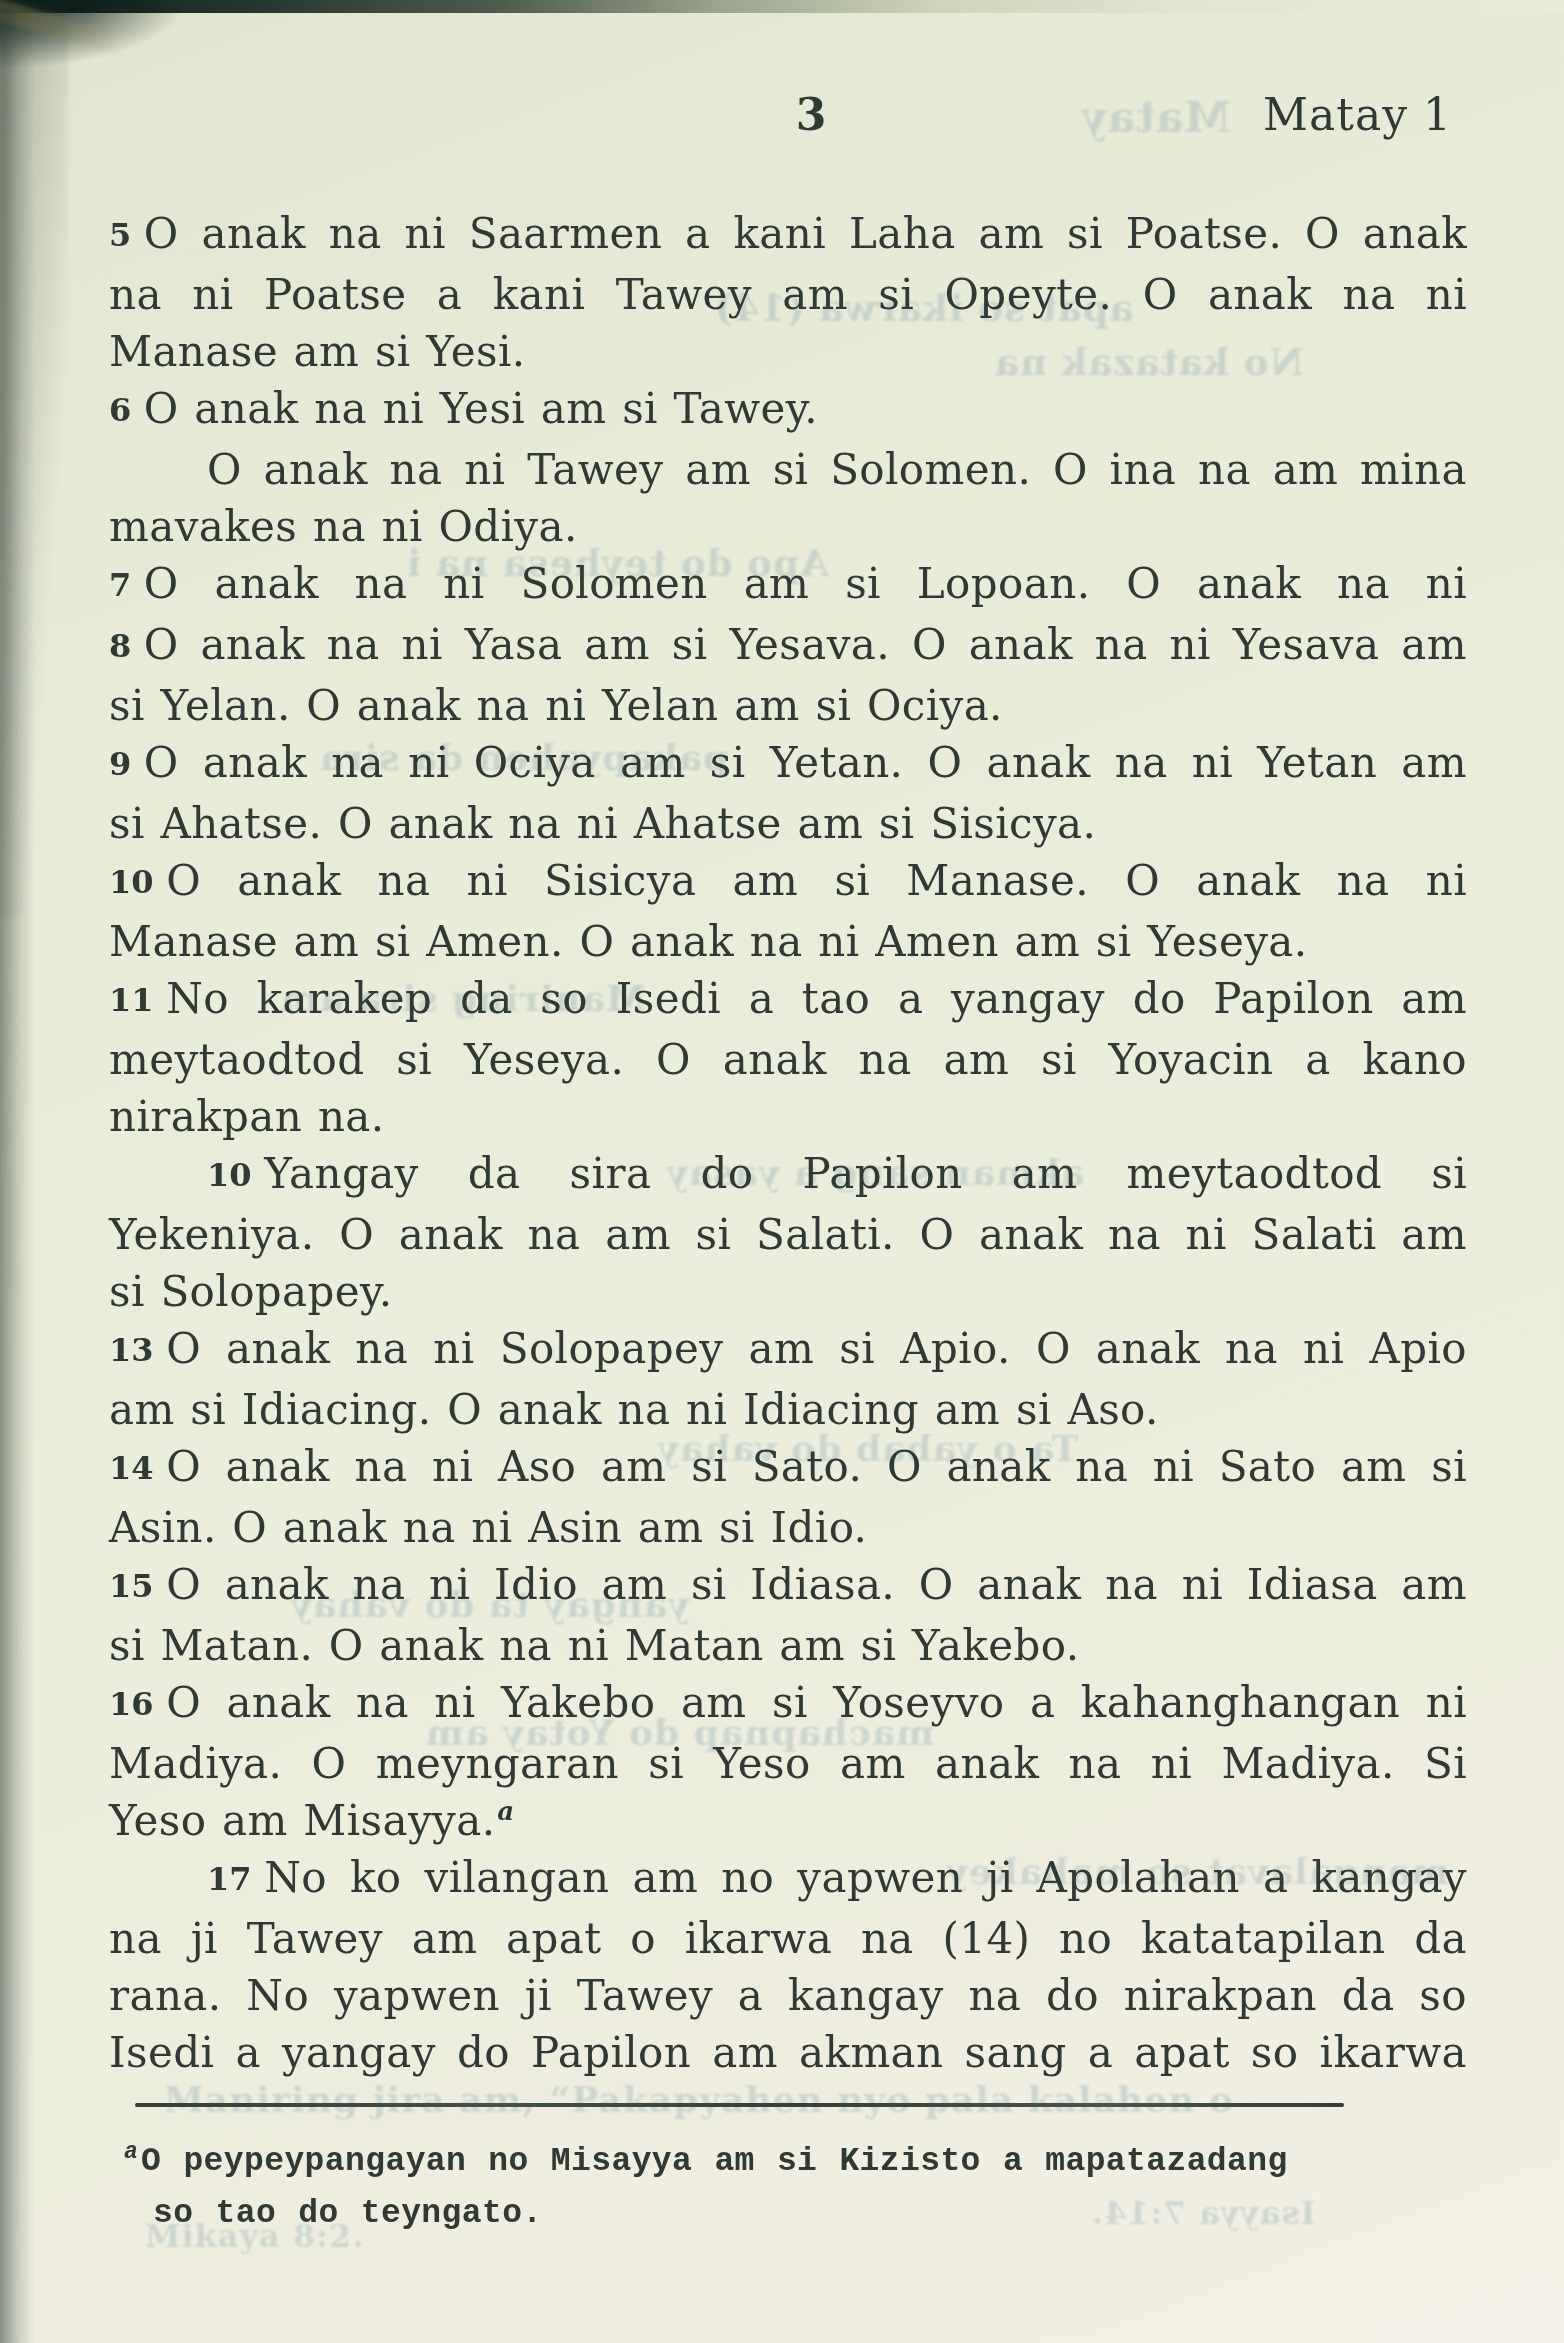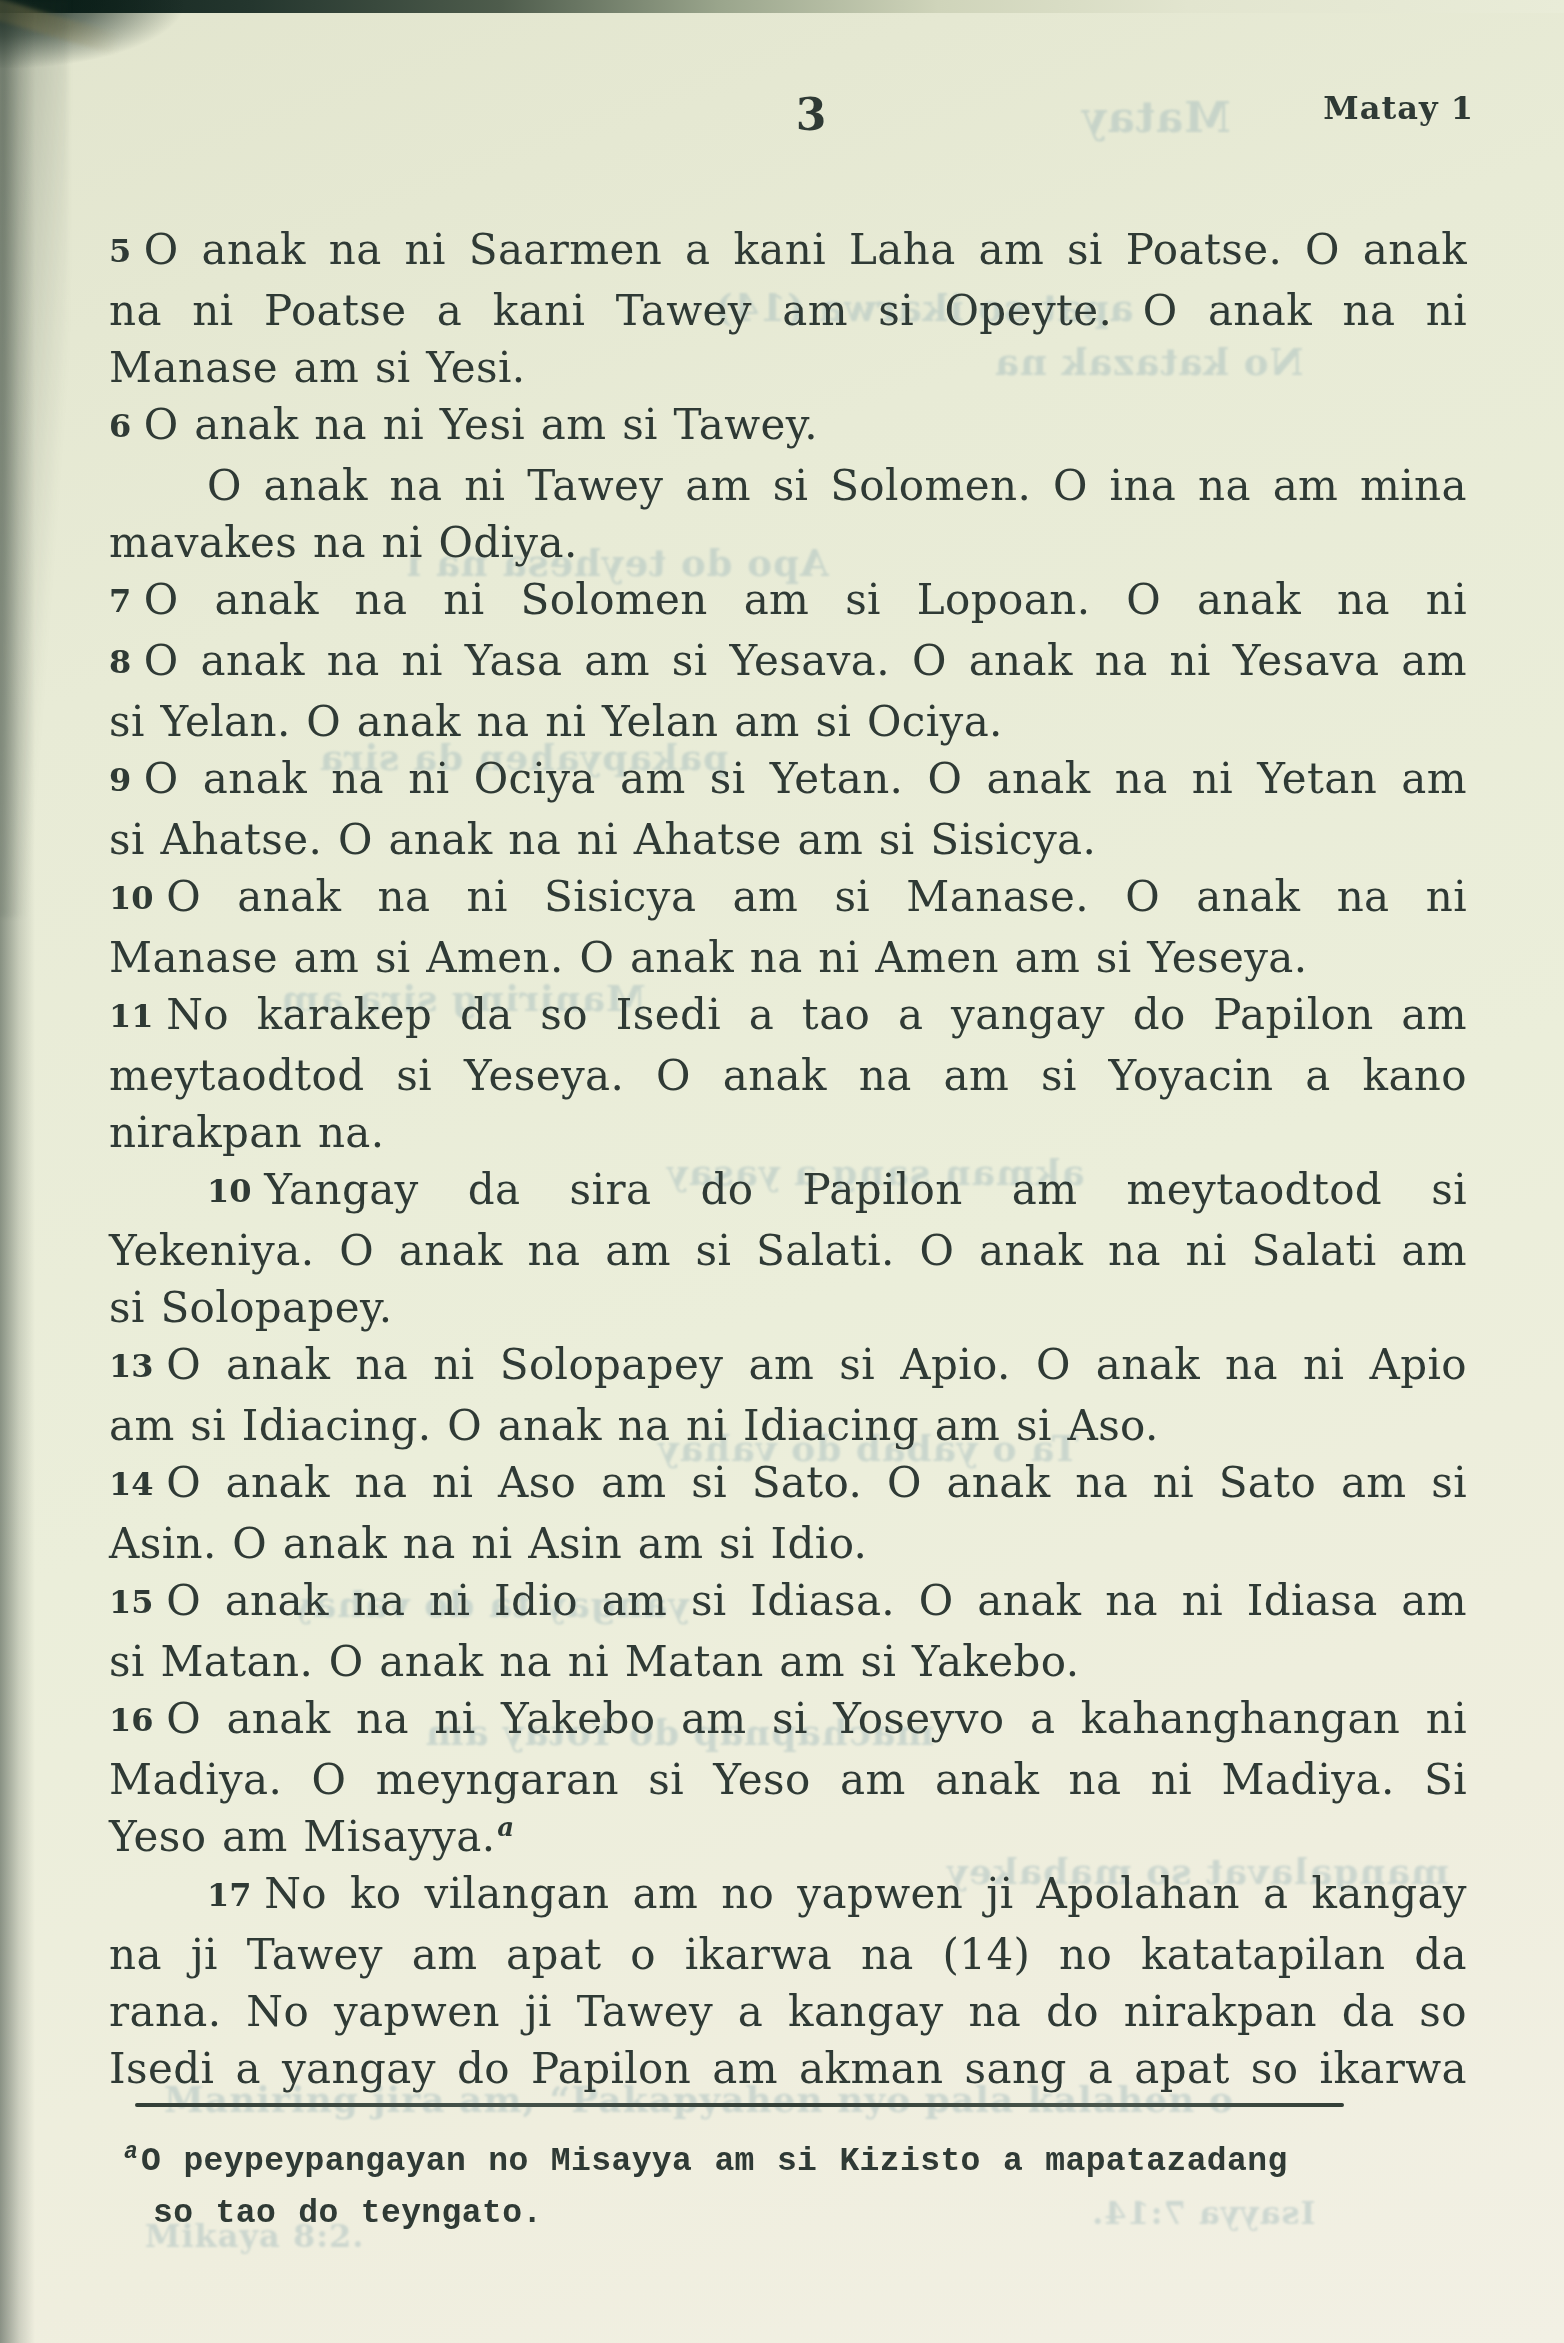--- a/index.html
+++ b/index.html
@@ -26,25 +26,25 @@
 
   
   .ghost-layer{position:absolute;inset:0;pointer-events:none;}
   .ghost{position:absolute;color:#9db7ba;opacity:.42;filter:blur(1.3px);
     font-size:36px;letter-spacing:1px;white-space:nowrap;font-weight:bold;}
   .ghost.mir{transform:scaleX(-1);}
 
   
   .pagenum{position:absolute;top:89px;left:763px;width:97px;text-align:center;
     font-size:44px;font-weight:bold;letter-spacing:1px;}
-  .running-head{position:absolute;top:89px;right:90px;font-size:32px;font-weight:bold;letter-spacing:1px;}
+  .running-head{position:absolute;top:89px;right:112px;font-size:44px;font-weight:normal;letter-spacing:1px;}
 
   
   .scripture{position:absolute;left:109px;top:205px;width:1358px;font-size:42px;line-height:57px;
-    letter-spacing:0.4px;word-spacing:1.9px;margin-top:16px;}
+    letter-spacing:0.4px;word-spacing:1.9px;}
   .verse-par{margin:0;}
   .ln{white-space:normal;}
   .ln.j{text-align:justify;text-align-last:justify;}
   .ln.ind{padding-left:98px;}
   .vnum{font-size:32px;font-weight:bold;margin-right:12.6px;position:relative;top:-1.9px;letter-spacing:0;}
   .fnref{font-style:italic;font-weight:bold;font-size:26px;line-height:0;margin-left:1.9px;}
 
   
   .rule{position:absolute;left:135px;top:2103px;width:1209px;height:3.9px;border-radius:1.9px;
     background:linear-gradient(to right,#333f37 0%,#45524a 30%,#333f37 55%,#4a564d 80%,#333f37 100%);}

